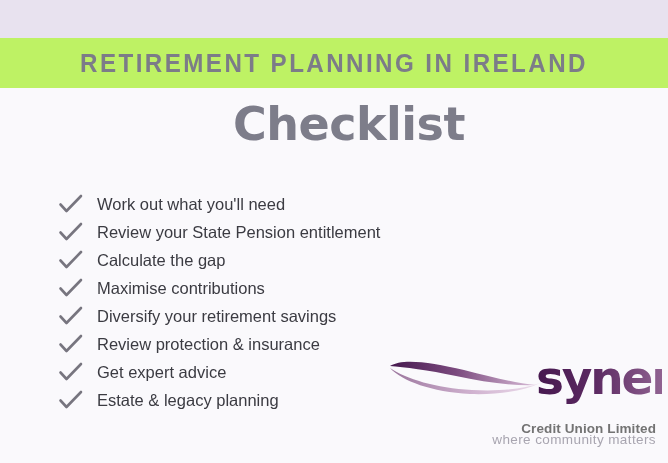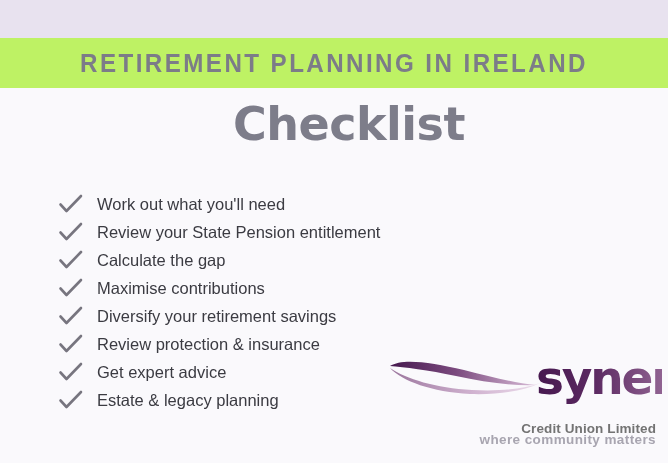--- a/index.html
+++ b/index.html
@@ -134,21 +134,21 @@
   }
   .logo-tag {
     position: absolute;
     left: 0;
     top: 80px;
     width: 278px;
     text-align: right;
     padding-right: 6px;
     box-sizing: border-box;
     font-family: "Liberation Sans Narrow", "Liberation Sans", sans-serif;
-    font-weight: bold;
+    font-weight: normal;
     font-size: 13.5px;
     letter-spacing: 0.4px;
     color: #a8a5b0;
     white-space: nowrap;
   }
 </style>
 </head>
 <body>
 
 <div class="poster">

